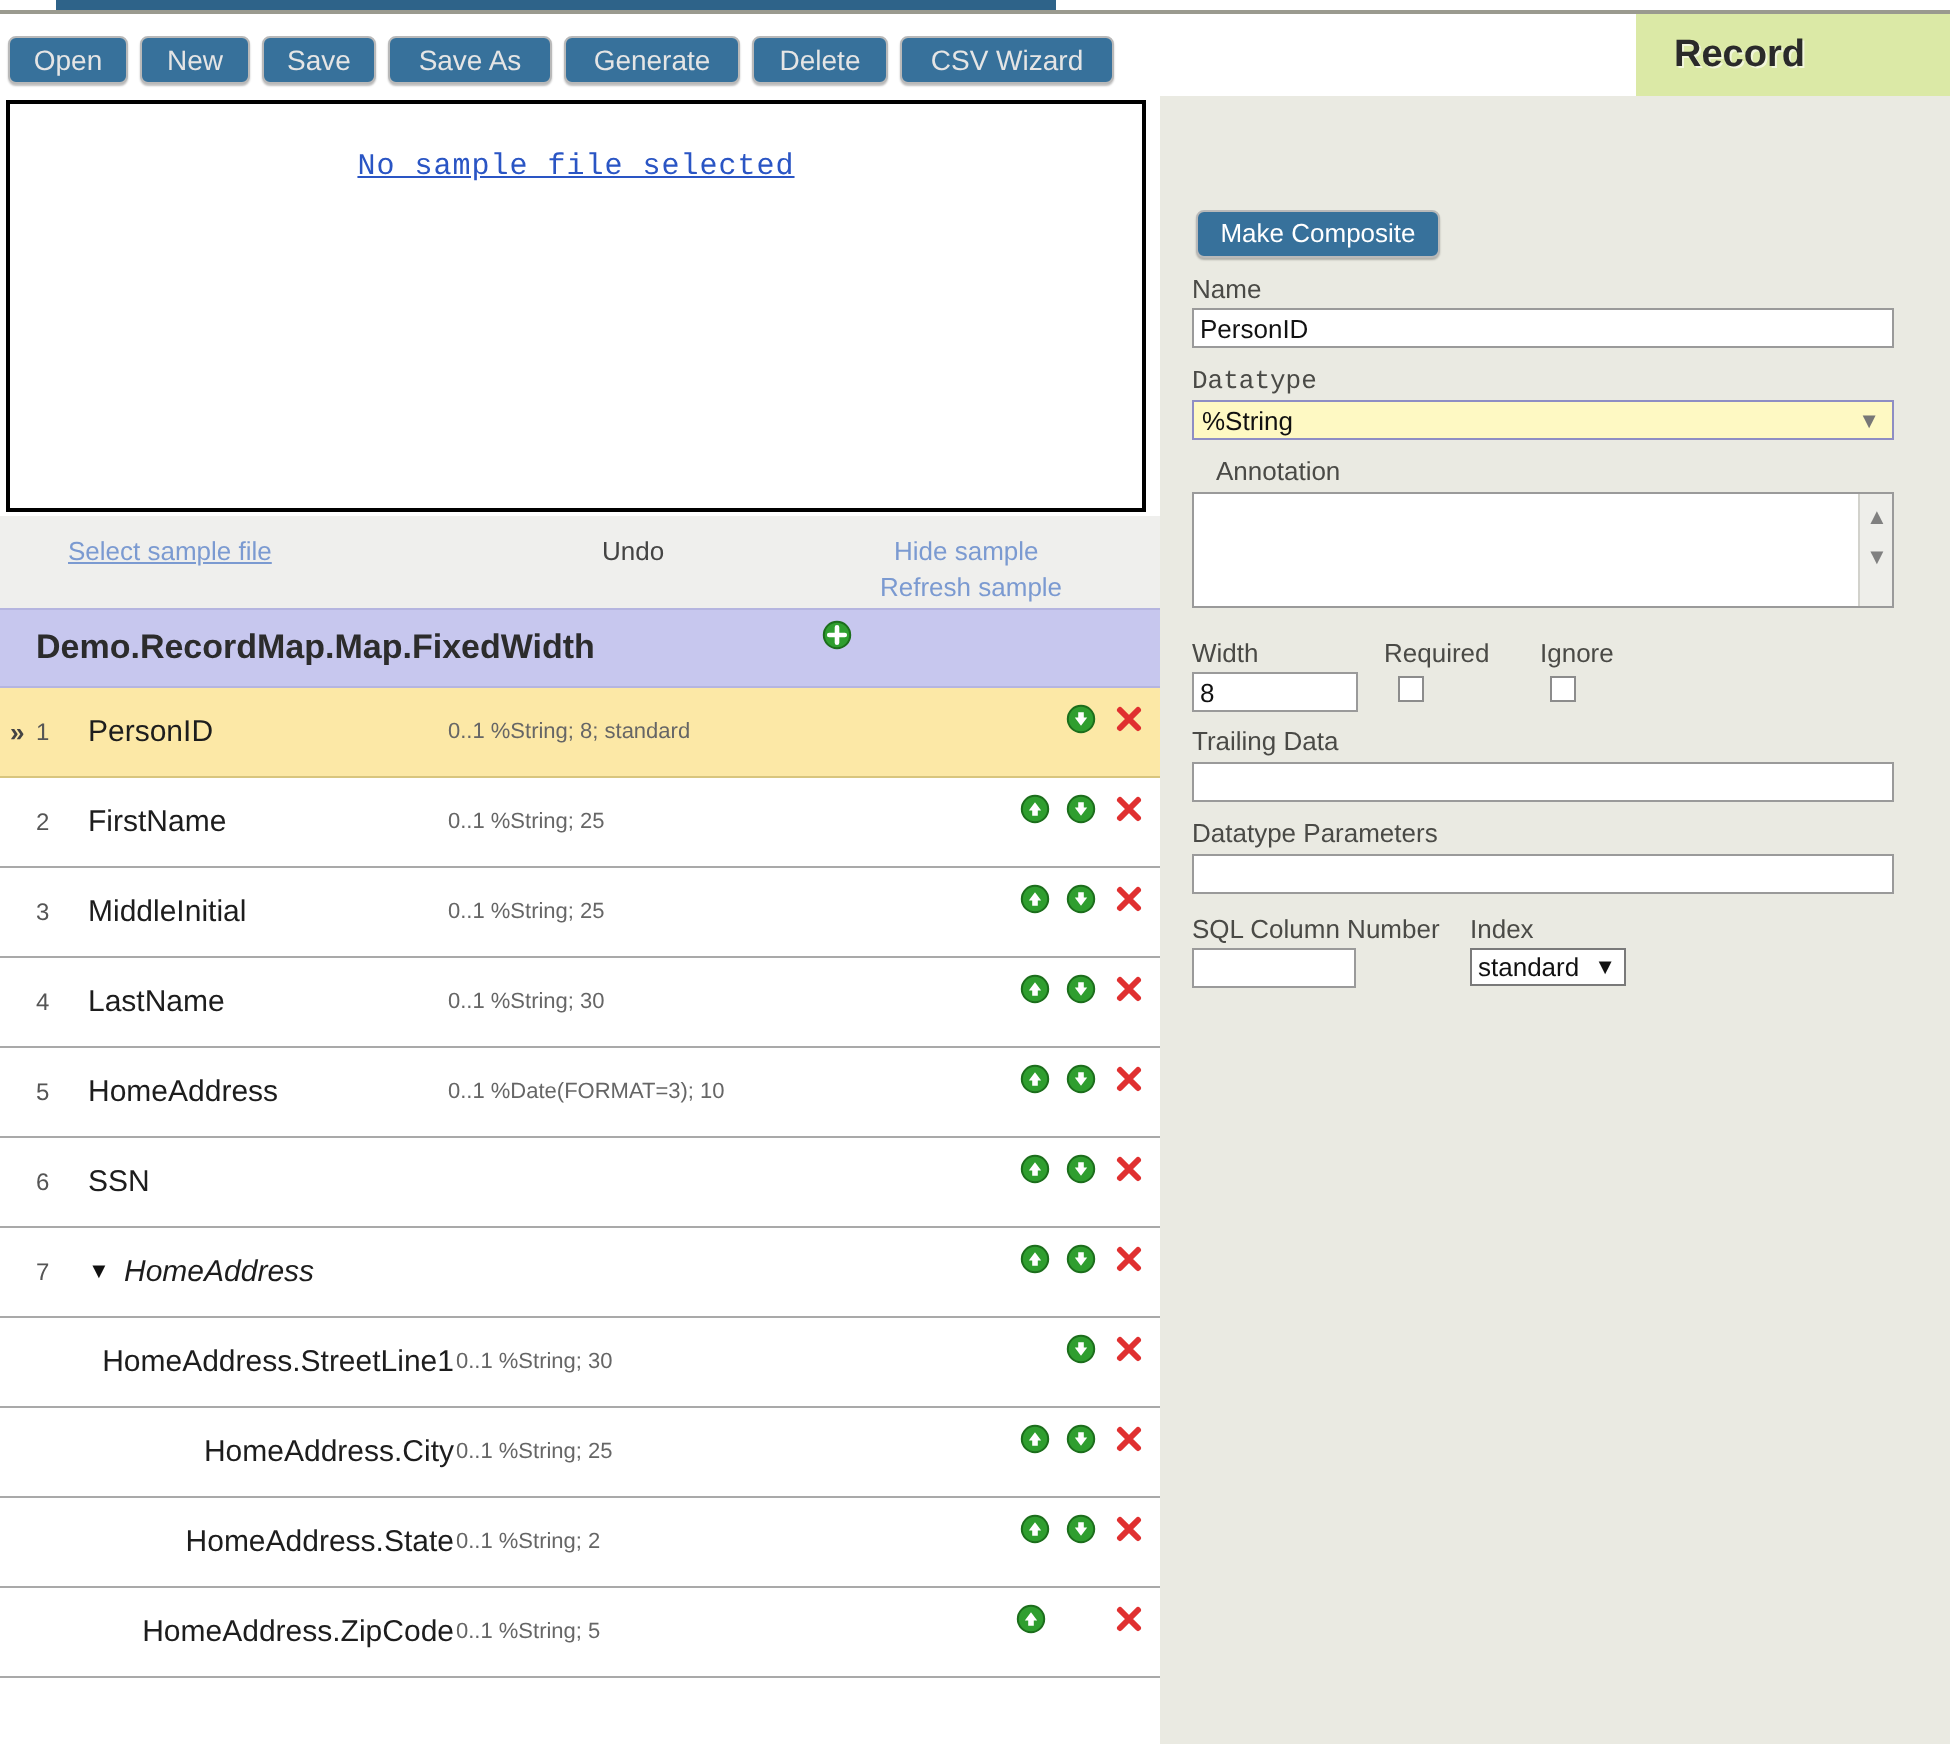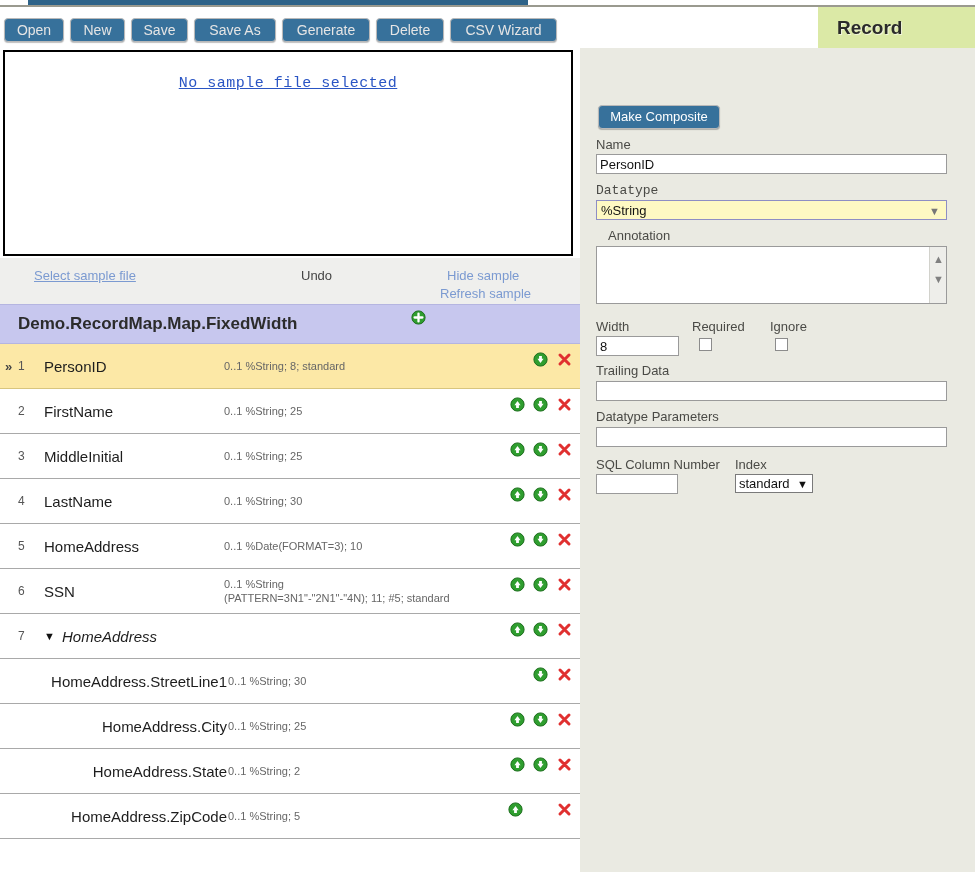--- a/index.html
+++ b/index.html
@@ -244,21 +244,20 @@
               </svg></span><span style="display:inline-block;width:8px;"></span><span class="ico"><svg width="15" height="15" viewBox="0 0 15 15">
                 <circle cx="7.5" cy="7.5" r="6.6" fill="#2f9e2f" stroke="#1c6e1c" stroke-width="1"></circle>
                 <path d="M7.5 10.9 L4.4 6.8 H6.1 V4.1 H8.9 V6.8 H10.6 Z" fill="#ffffff"></path>
               </svg></span><span style="display:inline-block;width:9px;"></span><span class="ico"><svg width="15" height="15" viewBox="0 0 15 15">
                 <path d="M3 3 L12 12 M12 3 L3 12" stroke="#e03030" stroke-width="3" stroke-linecap="round"></path>
               </svg></span></span>
         </div>
         <div class="row" style="height: 45px;">
           <span class="num">6</span>
           <span class="fname">SSN</span>
-          <span class="ftype"><span>0..1 %String</span><br><span>(PATTERN=3N1"-"2N1"-"4N); 11; #5; standard</span></span>
           <span class="icons"><span class="ico"><svg width="15" height="15" viewBox="0 0 15 15">
                 <circle cx="7.5" cy="7.5" r="6.6" fill="#2f9e2f" stroke="#1c6e1c" stroke-width="1"></circle>
                 <path d="M7.5 4.1 L10.6 8.2 H8.9 V10.9 H6.1 V8.2 H4.4 Z" fill="#ffffff"></path>
               </svg></span><span style="display:inline-block;width:8px;"></span><span class="ico"><svg width="15" height="15" viewBox="0 0 15 15">
                 <circle cx="7.5" cy="7.5" r="6.6" fill="#2f9e2f" stroke="#1c6e1c" stroke-width="1"></circle>
                 <path d="M7.5 10.9 L4.4 6.8 H6.1 V4.1 H8.9 V6.8 H10.6 Z" fill="#ffffff"></path>
               </svg></span><span style="display:inline-block;width:9px;"></span><span class="ico"><svg width="15" height="15" viewBox="0 0 15 15">
                 <path d="M3 3 L12 12 M12 3 L3 12" stroke="#e03030" stroke-width="3" stroke-linecap="round"></path>
               </svg></span></span>
         </div>

